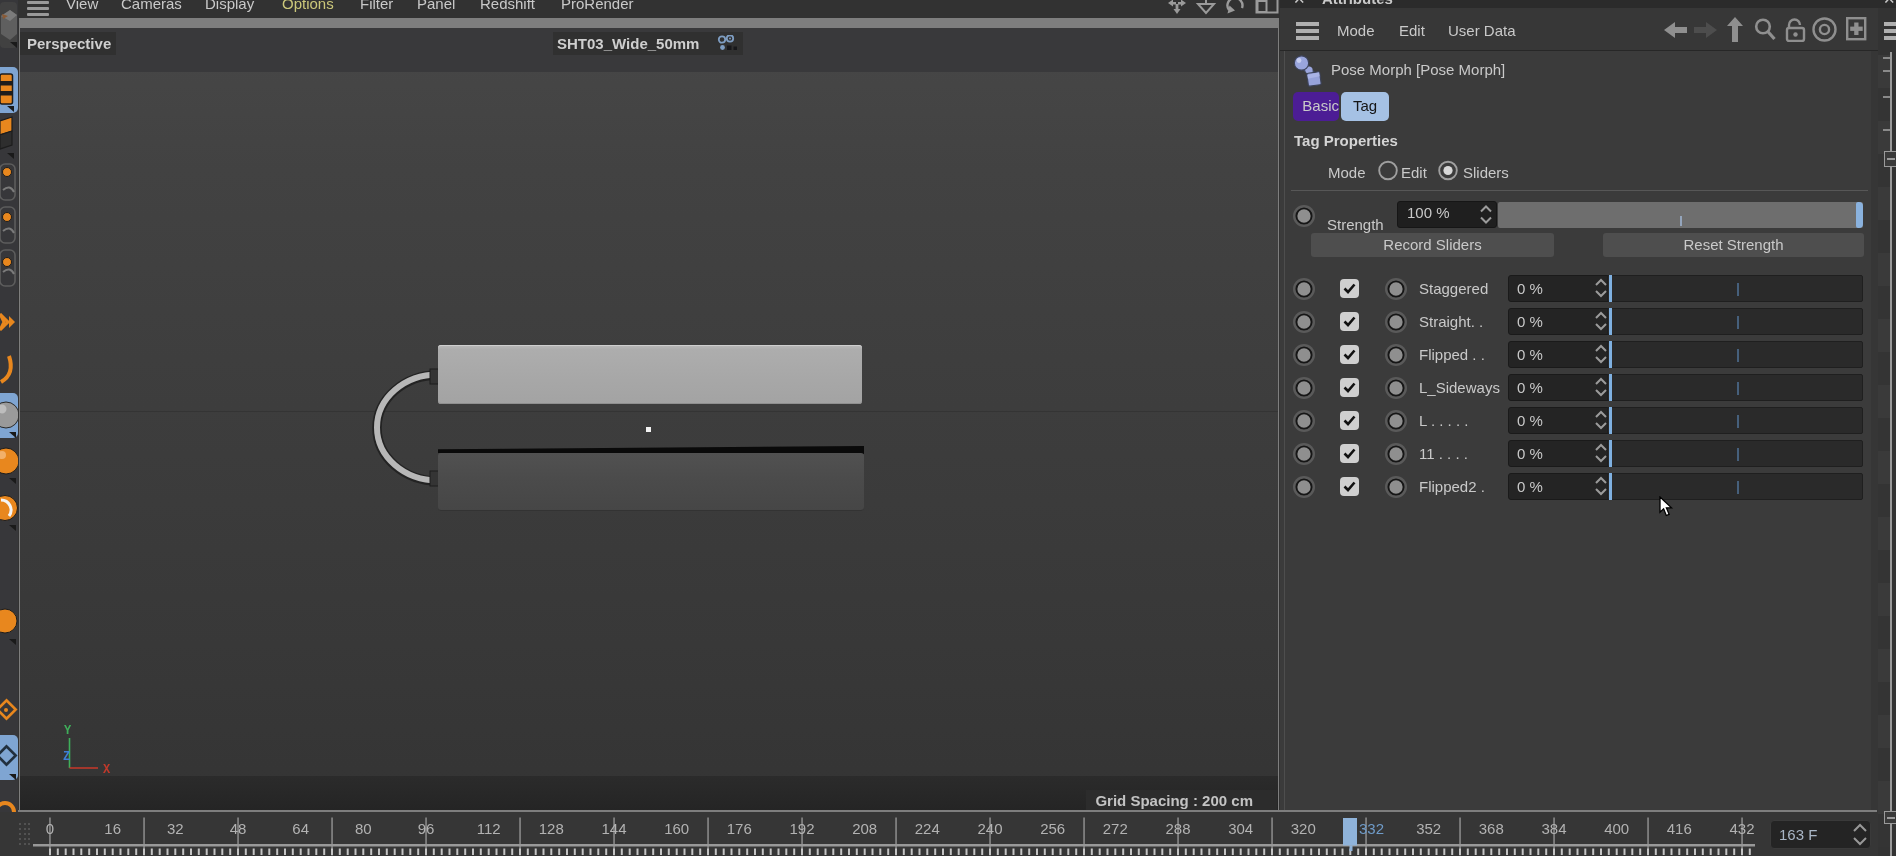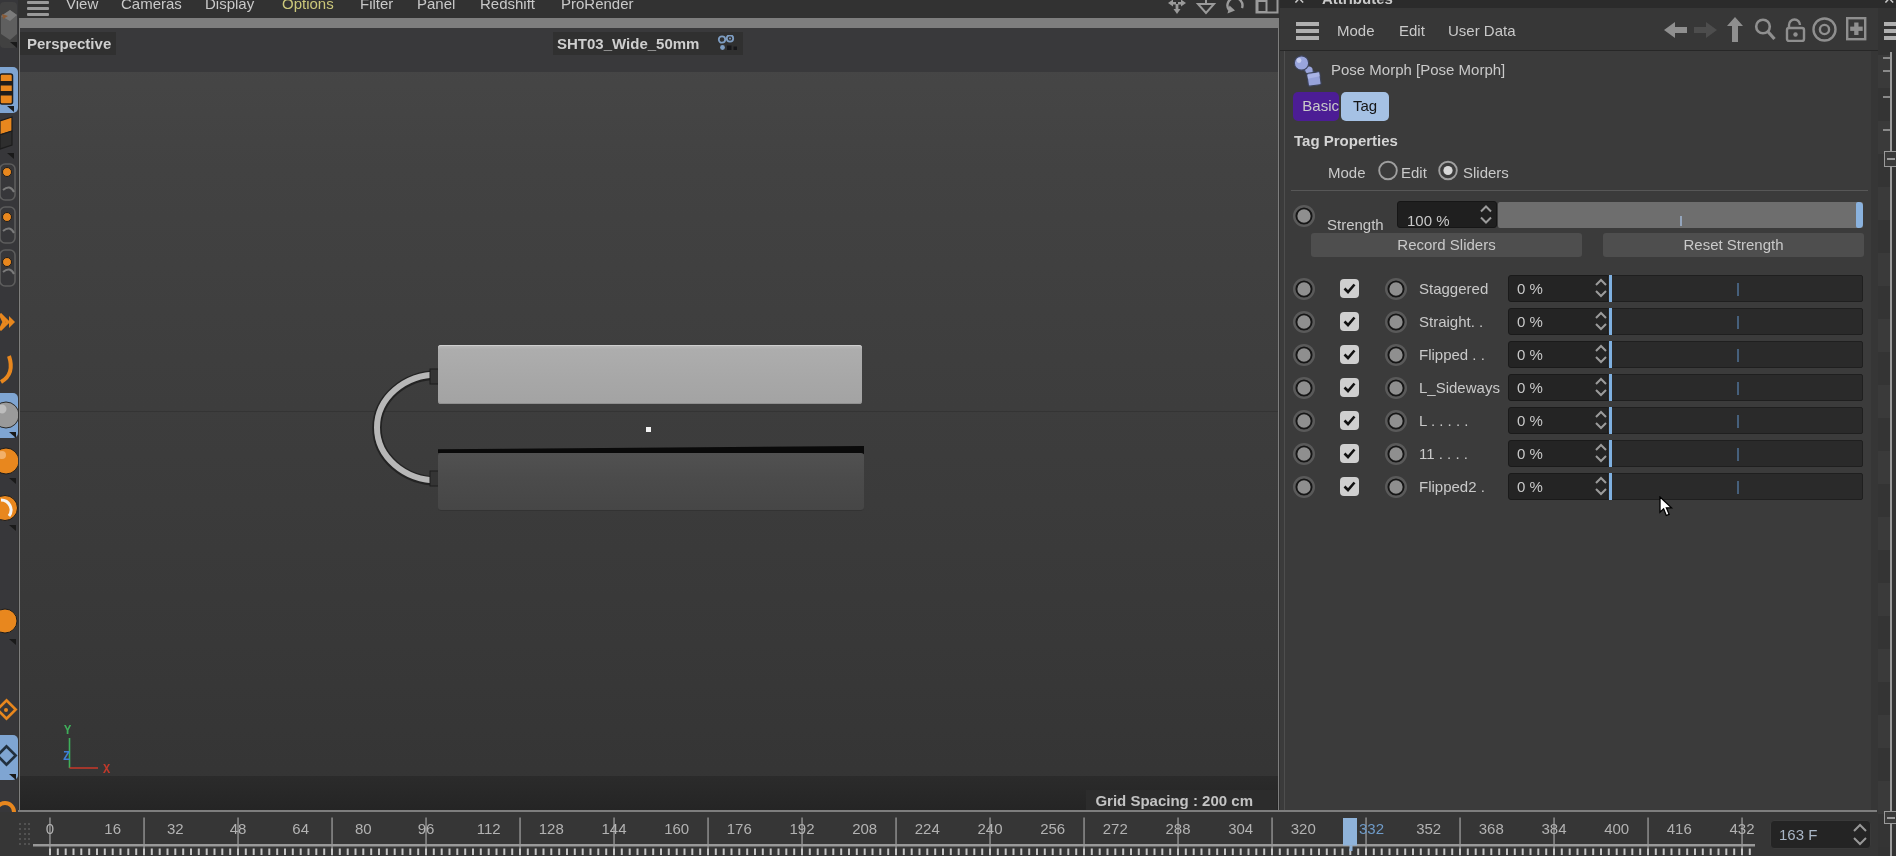--- a/index.html
+++ b/index.html
@@ -536,30 +536,30 @@
   <div class="abs txt" style="left:121px;top:164px;">Edit</div>
   <div class="abs txt" style="left:183px;top:164px;">Sliders</div>
   <div class="abs" style="left:11px;top:190px;width:577px;height:1px;background:#575757;"></div>
 
   <svg class="abs" style="left:13px;top:205px;" width="22" height="22" viewBox="0 0 22 22">
 <circle cx="11" cy="11" r="11" fill="#5a5a5a"></circle>
 <circle cx="11" cy="11" r="7.6" fill="#8f8f8f" stroke="#161616" stroke-width="1.9"></circle>
       </svg>
   <div class="abs txt" style="left:47px;top:216px;">Strength</div>
   <div class="abs" style="left:117px;top:201px;width:100px;height:27px;background:#1f1f1f;border:1px solid #161616;border-radius:3px;box-sizing:border-box;"></div>
-  <div class="abs txt" style="left:127px;top:212px;text-align:right;">100 %</div>
+  <div class="abs txt" style="left:127px;top:204px;text-align:right;">100 %</div>
   <svg class="abs" style="left:199px;top:203px;" width="14" height="24" viewBox="0 0 14 24">
 <path d="M2 8.5 L7 3.5 L12 8.5" fill="none" stroke="#9b9b9b" stroke-width="2"></path>
 <path d="M2 14.5 L7 19.5 L12 14.5" fill="none" stroke="#9b9b9b" stroke-width="2"></path>
       </svg>
   <div class="abs" style="left:218px;top:202px;width:365px;height:26px;background:#6e6e6e;border-radius:2px;"></div>
   <div class="abs" style="left:576px;top:202px;width:7px;height:26px;background:#8ab2de;border-radius:2px 4px 4px 2px;"></div>
   <div class="abs" style="left:400px;top:216px;width:1.5px;height:10px;background:#9db3d0;opacity:.8;"></div>
 
-  <div class="abs" style="left:31px;top:233px;width:271px;height:24px;background:#4e4e4e;border-radius:3px;color:#c9c9c9;font-size:15px;text-align:center;line-height:23px;">Record Sliders</div>
+  <div class="abs" style="left:31px;top:233px;width:243px;height:24px;background:#4e4e4e;border-radius:3px;color:#c9c9c9;font-size:15px;text-align:center;line-height:23px;">Record Sliders</div>
   <div class="abs" style="left:323px;top:233px;width:261px;height:24px;background:#4e4e4e;border-radius:3px;color:#c9c9c9;font-size:15px;text-align:center;line-height:23px;">Reset Strength</div>
 
   <svg class="abs" style="left:13px;top:277.5px;" width="22" height="22" viewBox="0 0 22 22">
 <circle cx="11" cy="11" r="11" fill="#5a5a5a"></circle>
 <circle cx="11" cy="11" r="7.6" fill="#8f8f8f" stroke="#161616" stroke-width="1.9"></circle>
       </svg>
 <div class="abs" style="left:59.5px;top:279.0px;width:19px;height:19px;background:#cfcfcf;border-radius:4px;"></div>
 <svg class="abs" style="left:59.5px;top:279.0px;" width="19" height="19" viewBox="0 0 19 19">
         <path d="M4.5 9.5 L8 13 L14.5 5.5" fill="none" stroke="#111111" stroke-width="2.6"></path>
       </svg>

